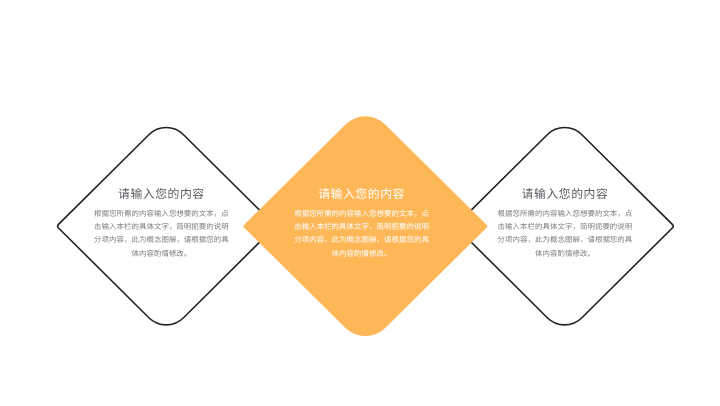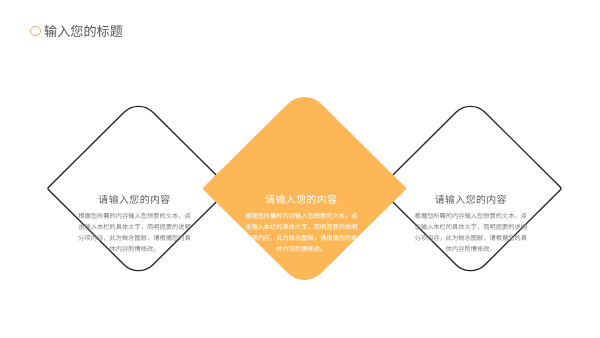--- a/index.html
+++ b/index.html
@@ -11,36 +11,32 @@
   .title-row{position:absolute;left:30.3px;top:26.1px;display:flex;align-items:flex-start;
        -webkit-font-smoothing:antialiased;opacity:0.999;}
   .ring{width:10.4px;height:10.4px;border:1.6px solid #e0ae63;border-radius:50%;box-sizing:border-box;
         margin-top:0px;flex:none;}
   .title-text{margin-left:3.3px;font-size:13.1px;color:#57575a;line-height:12.6px;white-space:nowrap;
         font-weight:550;letter-spacing:0.05px;opacity:0.999;will-change:transform;}
 
   svg.shapes{position:absolute;left:0;top:0;}
 
   .card{position:absolute;text-align:center;-webkit-font-smoothing:antialiased;will-change:opacity;opacity:0.999;}
-  .card .hd{font-weight:450;font-size:9.9px;line-height:1;letter-spacing:0.45px;margin-top:38px;}
+  .card .hd{font-weight:450;font-size:9.9px;line-height:1;letter-spacing:0.45px;}
   .card .bd{font-size:6.2px;line-height:11px;letter-spacing:0.05px;margin-top:4.6px;}
   .card.outline .hd{color:#5c5c63;}
   .card.outline .bd{color:#7e7e85;}
   .card.filled .hd{color:#ffffff;}
   .card.filled .bd{color:#fdfdfd;}
 </style>
 </head>
 <body>
 
 <div class="slide">
 
-  <div class="title-row">
-    <span class="ring"></span>
-    <span class="title-text">输入您的标题</span>
-  </div>
 
   <svg class="shapes" width="600" height="338" viewBox="0 0 600 338">
     <path fill="none" stroke-width="1.35" d="M 124.06 112.25 A 20.50 20.50 0 0 1 152.94 112.25 L 228.47 187.22 A 1.80 1.80 0 0 1 228.47 189.78 L 152.94 264.75 A 20.50 20.50 0 0 1 124.06 264.75 L 48.53 189.78 A 1.80 1.80 0 0 1 48.53 187.22 Z" stroke="#22222a"></path>
     <path fill="none" stroke-width="1.35" d="M 456.06 112.25 A 20.50 20.50 0 0 1 484.94 112.25 L 560.47 187.22 A 1.80 1.80 0 0 1 560.47 189.78 L 484.94 264.75 A 20.50 20.50 0 0 1 456.06 264.75 L 380.53 189.78 A 1.80 1.80 0 0 1 380.53 187.22 Z" stroke="#22222a"></path>
     <path stroke="none" d="M 287.97 103.69 A 23.50 23.50 0 0 1 321.03 103.69 L 405.47 187.22 A 1.80 1.80 0 0 1 405.47 189.78 L 321.03 273.31 A 23.50 23.50 0 0 1 287.97 273.31 L 203.53 189.78 A 1.80 1.80 0 0 1 203.53 187.22 Z" fill="#fdb757"></path>
   </svg>
 
   <div class="card outline" style="left:76px;top:158.0px;width:117px;">
     <div class="hd">请输入您的内容</div>
     <div class="bd">根据您所需的内容输入您想要的文本，点击输入本栏的具体文字，简明扼要的说明分项内容，此为概念图解，请根据您的具体内容酌情修改。</div>

